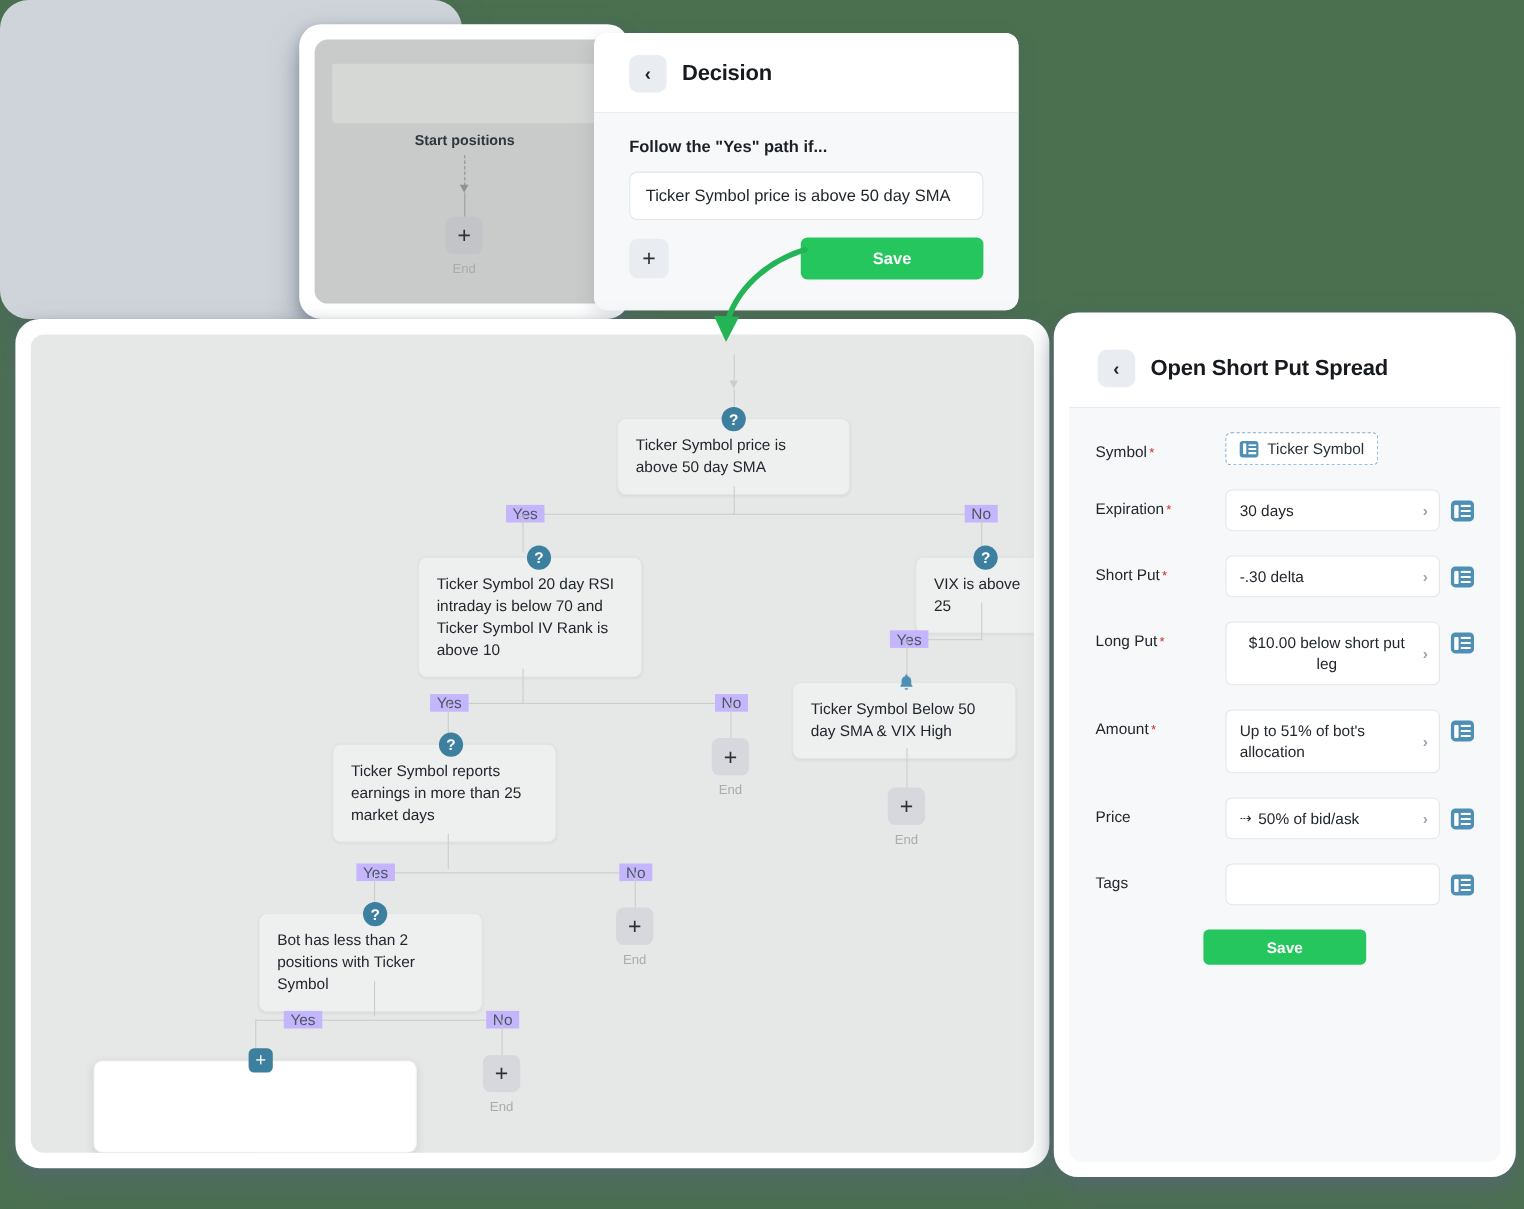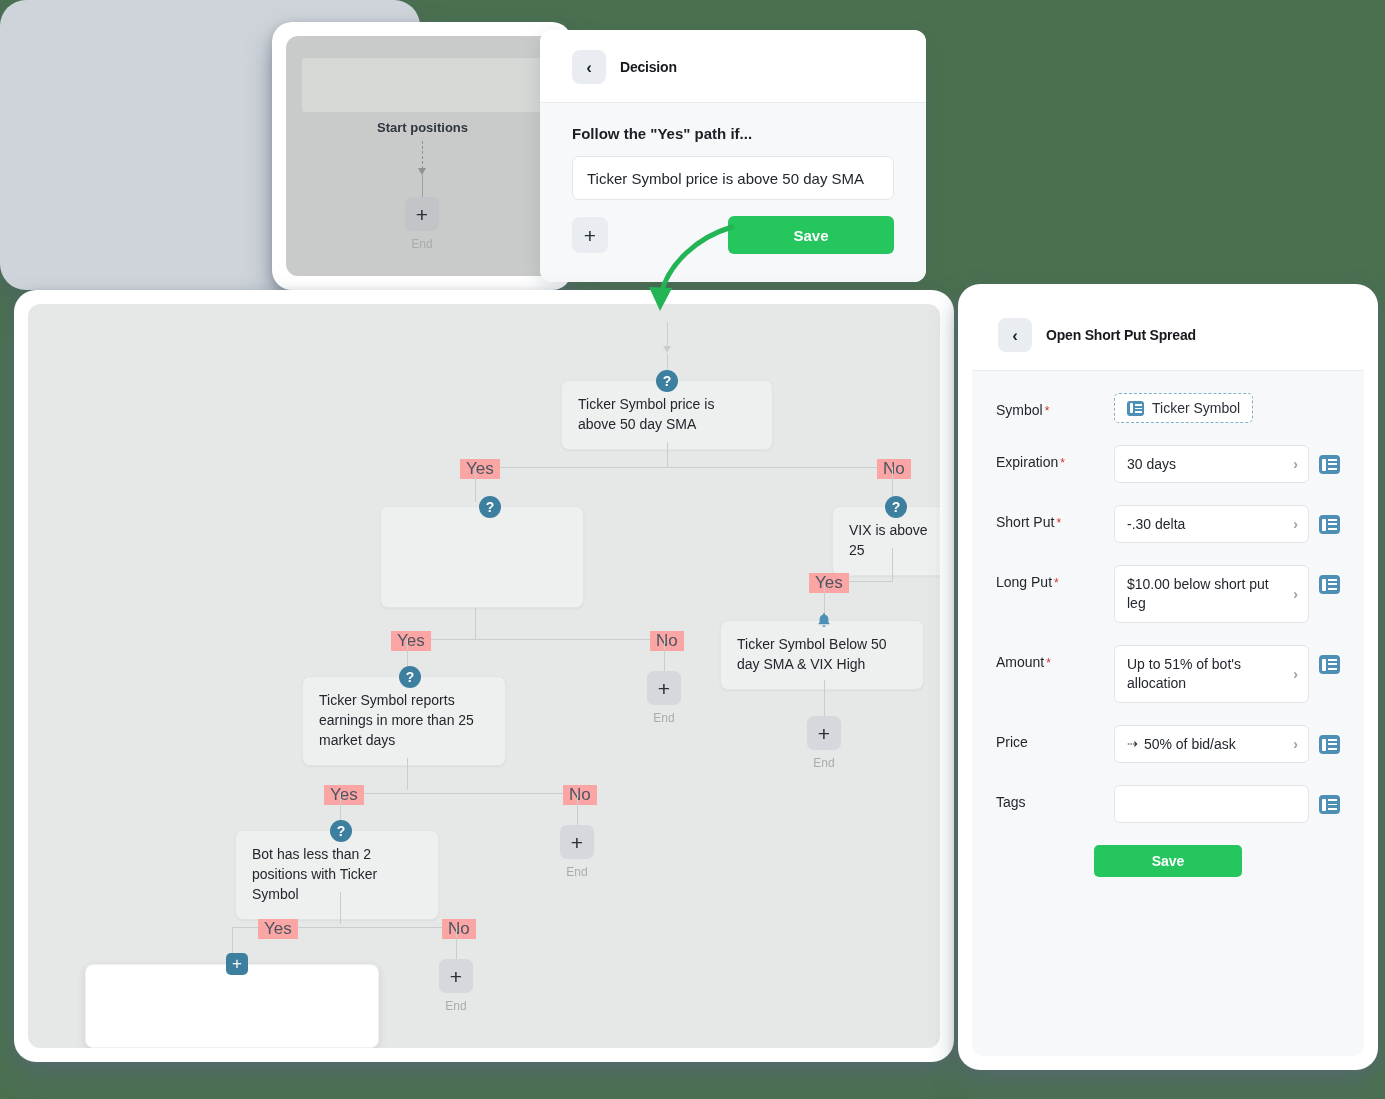--- a/index.html
+++ b/index.html
@@ -74,21 +74,21 @@
     border-bottom: 1px solid #e7eaee;
     background: #fff;
   }
   .back-btn {
     width: 34px; height: 34px; border-radius: 8px;
     background: #e9ecf1; color: #1d232b;
     display: flex; align-items: center; justify-content: center;
     font-size: 17px; font-weight: bold; line-height: 1;
     cursor: pointer;
   }
-  .panel-title { font-size: 14px; font-weight: bold; color: #16191d; letter-spacing: -.2px; }
+  .panel-title { font-size: 20px; font-weight: bold; color: #16191d; letter-spacing: -.2px; }
   .panel-body { background: #f7f8fa; padding: 22px 32px 26px 32px; height: 100%; }
   .cond-label { font-size: 15px; font-weight: bold; color: #1b2026; margin-bottom: 14px; }
   .cond-input {
     width: 100%; height: 44px; background: #fff;
     border: 1px solid #e2e6ea; border-radius: 7px;
     display: flex; align-items: center; padding: 0 14px;
     font-size: 15px; color: #22272e;
   }
   .cond-row { display: flex; align-items: center; margin-top: 16px; }
   .sq-plus {
@@ -131,22 +131,22 @@
   }
   .badge-sq {
     width: 22px; height: 22px; border-radius: 5px;
     background: #3d7f9e; color: #fff;
     font-size: 17px; line-height: 21px; text-align: center;
   }
 
   .vline { position: absolute; width: 1px; background: #c9cecd; }
   .hline { position: absolute; height: 1px; background: #c9cecd; }
   .yn {
-    position: absolute; font-size: 17px; color: #4b5560;
-    background: #fca5a5; padding: 0 6px;
+    position: absolute; font-size: 14px; color: #4b5560;
+    background: #c4b5fd; padding: 0 6px;
   }
   .endbox { position: absolute; text-align: center; }
   .endbox .plus-box { background: #d6d8de; }
   .arrow-down {
     position: absolute; width: 1px; background: #c9cecd;
   }
   .arrow-head-sm {
     position: absolute; width: 0; height: 0;
     border-left: 4px solid transparent; border-right: 4px solid transparent;
     border-top: 7px solid #c9cecd;
@@ -272,20 +272,21 @@
         <div class="hline" style="left:447px; top:163px; width:418px;"></div>
         <div class="yn" style="left:432px; top:155px;">Yes</div>
         <div class="yn" style="left:849px; top:155px;">No</div>
         <div class="vline" style="left:447px; top:163px; height:35px;"></div>
         <div class="vline" style="left:864px; top:163px; height:35px;"></div>
 
         <div class="node" style="left:352px; top:202px; width:204px; min-height:102px;">
           <div class="badge" style="left:auto; right:82px; transform:none;">
               <div class="badge-circle">?</div>
             </div>
+          <span>Ticker Symbol 20 day RSI intraday is below 70 and Ticker Symbol IV Rank is above 10</span>
         </div>
 
         <div class="node" style="left:804px; top:202px; width:122px; min-height:42px; display:flex; align-items:center;">
           <div class="badge" style="left:auto; right:46px; transform:none;">
               <div class="badge-circle">?</div>
             </div>
           <span>VIX is above 25</span>
         </div>
 
         <div class="vline" style="left:864px; top:244px; height:34px;"></div>
@@ -416,21 +417,21 @@
               </div>
               <span class="list-icon"></span>
             </div>
           </div>
 
           <div class="form-row">
             <div class="form-label">
               <span>Long Put</span><span class="req">*</span>
             </div>
             <div class="form-ctl">
-              <div class="select-box" style="min-height:58px;">
+              <div class="select-box" style="min-height:58px;text-align:center;">
                 <span>$10.00 below short put leg</span>
                 <span class="chev">›</span>
               </div>
               <span class="list-icon"></span>
             </div>
           </div>
 
           <div class="form-row">
             <div class="form-label">
               <span>Amount</span><span class="req">*</span>

